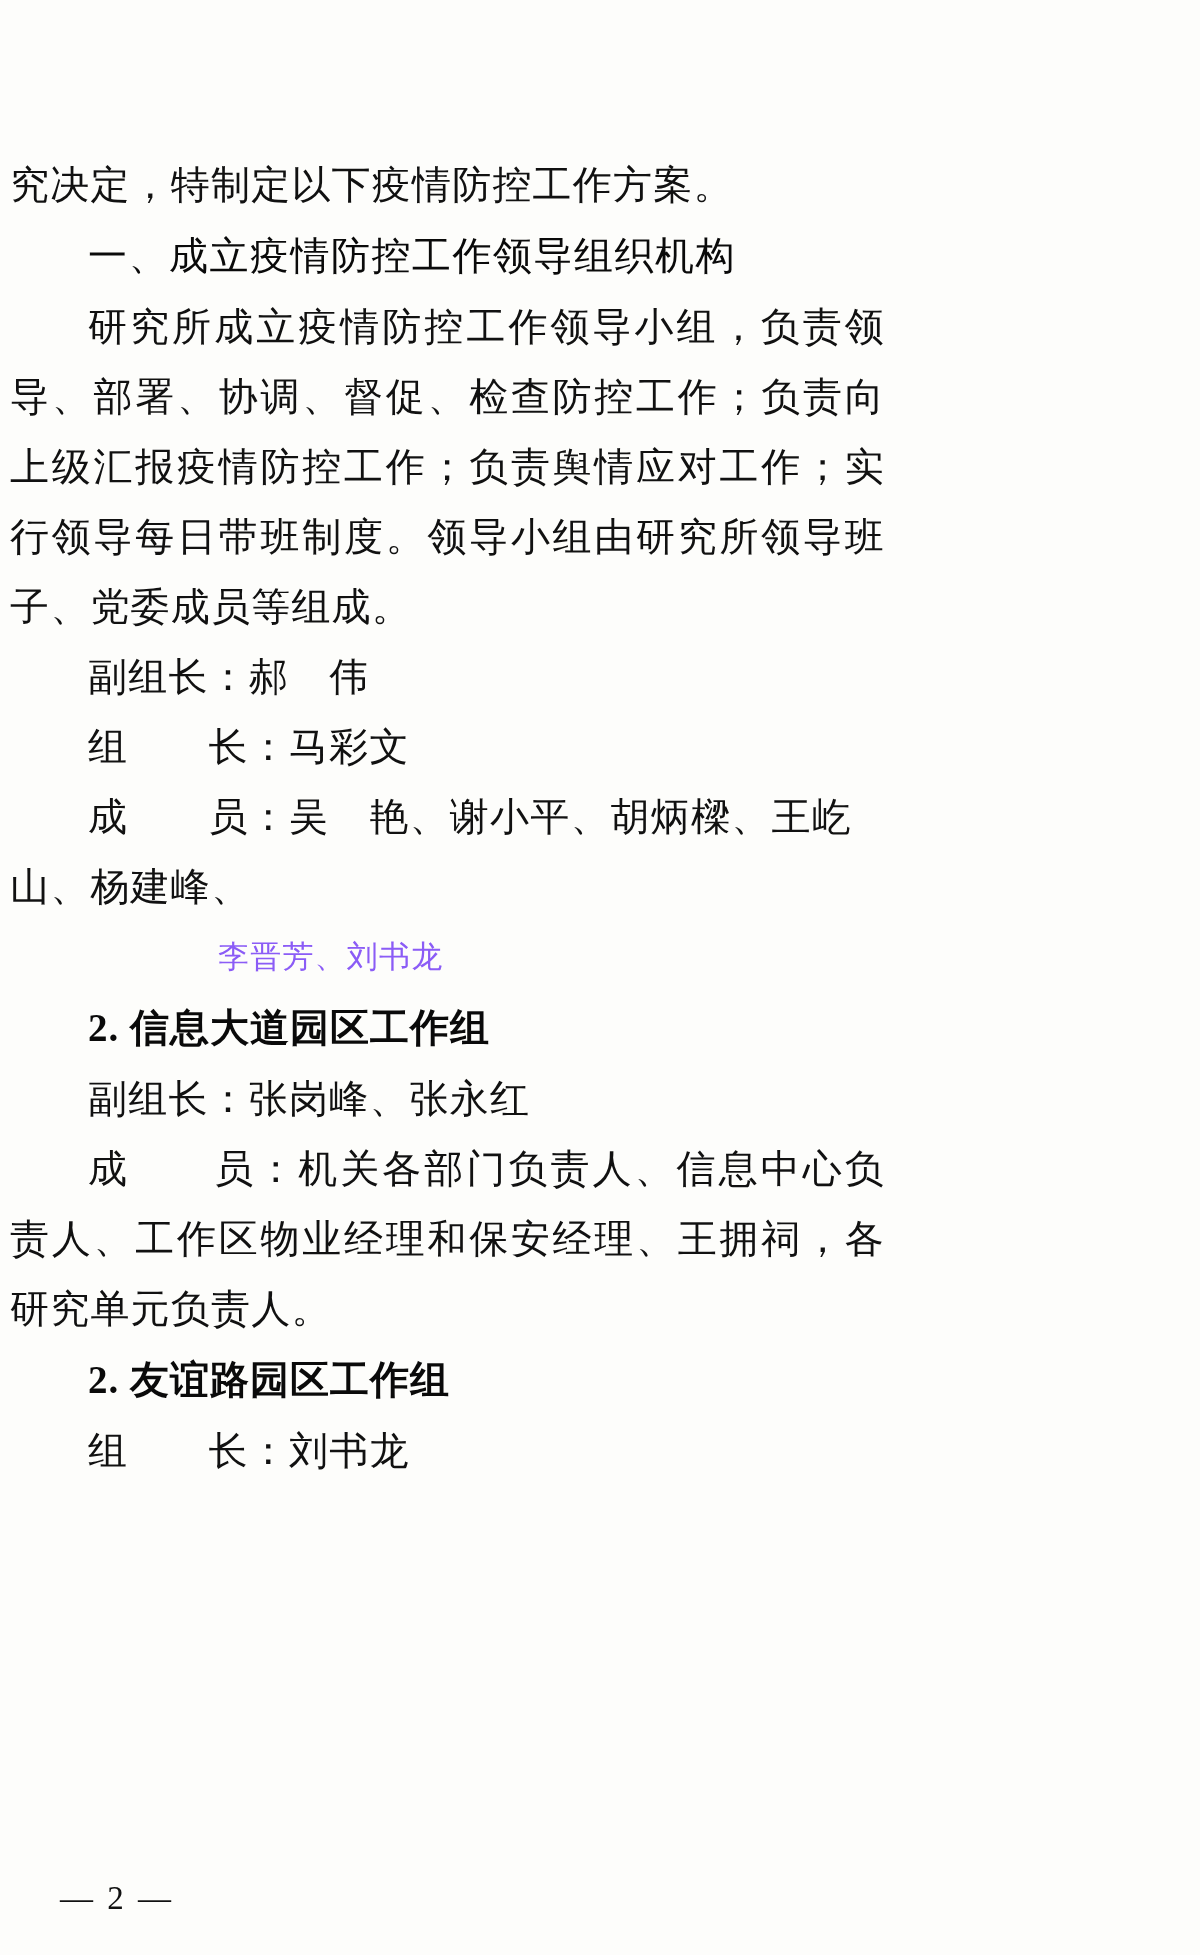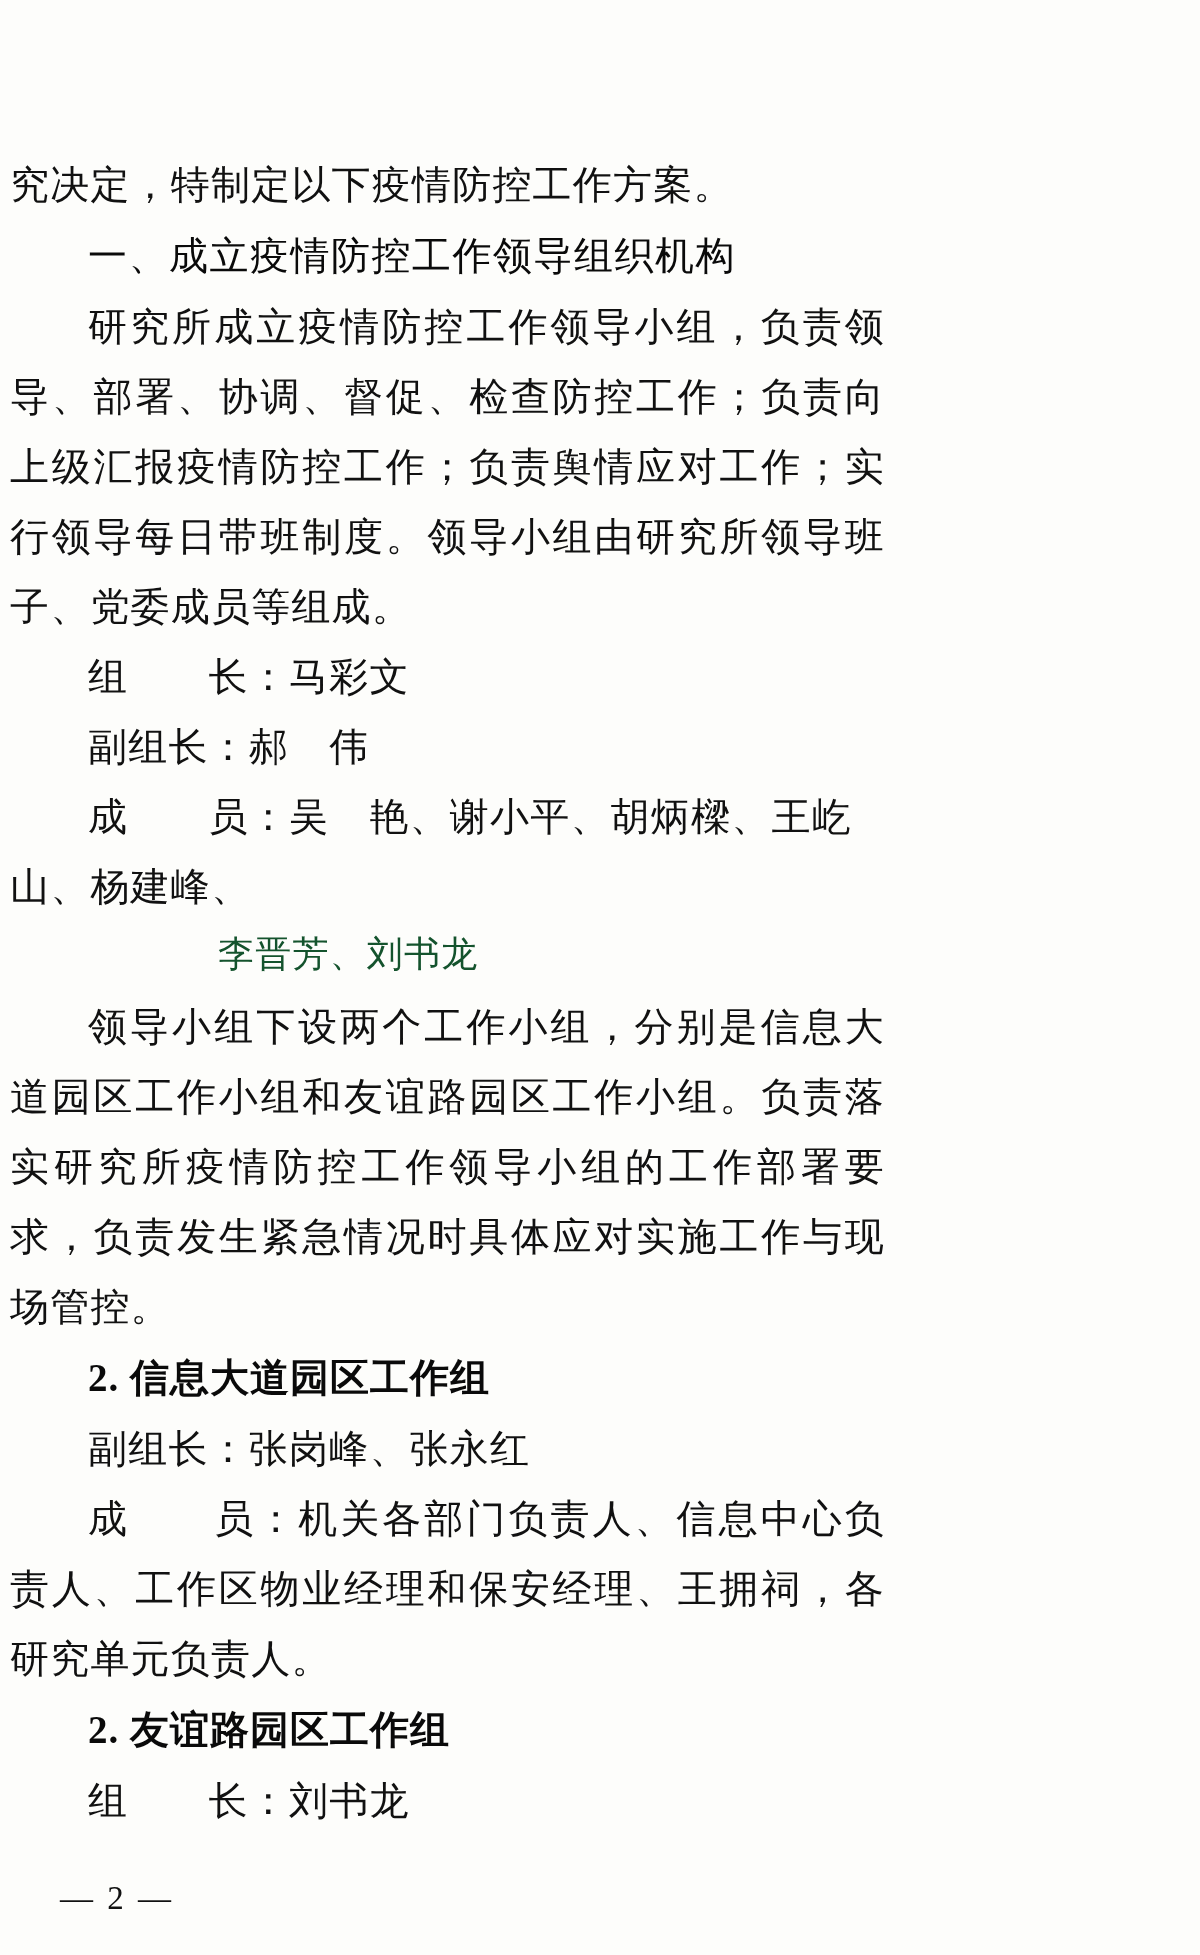--- a/index.html
+++ b/index.html
@@ -61,24 +61,24 @@
     font-family: "Liberation Serif", "DejaVu Serif", serif;
     font-size: 39px;
     line-height: 70px;
     color: #111111;
     letter-spacing: 1.2px;
     margin: 0;
     text-indent: 78px;
     white-space: pre-wrap;
   }
   .roster-cont {
-    font-family: Liberation Mono, monospace;
-    font-size: 36px;
+    font-family: Liberation Serif, serif;
+    font-size: 31px;
     line-height: 70px;
-    color: #14532d;
+    color: #8b5cf6;
     letter-spacing: 1.2px;
     margin: 0;
     text-indent: 208px;
     white-space: pre-wrap;
   }
   .footer {
     position: absolute;
     left: 0;
     bottom: 38px;
     width: 1200px;
@@ -99,26 +99,25 @@
 <div class="page">
 
   <div class="content">
 
     <p class="para">究决定，特制定以下疫情防控工作方案。</p>
 
     <h2 class="heading">一、成立疫情防控工作领导组织机构</h2>
 
     <p class="para indent">研究所成立疫情防控工作领导小组，负责领导、部署、协调、督促、检查防控工作；负责向上级汇报疫情防控工作；负责舆情应对工作；实行领导每日带班制度。领导小组由研究所领导班子、党委成员等组成。</p>
 
+    <p class="roster">副组长：郝　伟</p>
     <p class="roster">组　　长：马彩文</p>
-    <p class="roster">副组长：郝　伟</p>
     <p class="roster">成　　员：吴　艳、谢小平、胡炳樑、王屹山、杨建峰、</p>
     <p class="roster-cont">李晋芳、刘书龙</p>
 
-    <p class="para indent">领导小组下设两个工作小组，分别是信息大道园区工作小组和友谊路园区工作小组。负责落实研究所疫情防控工作领导小组的工作部署要求，负责发生紧急情况时具体应对实施工作与现场管控。</p>
 
     <h3 class="sub-heading">2. 信息大道园区工作组</h3>
 
     <p class="roster">副组长：张岗峰、张永红</p>
     <p class="para indent">成　　员：机关各部门负责人、信息中心负责人、工作区物业经理和保安经理、王拥祠，各研究单元负责人。</p>
 
 
     <h3 class="sub-heading">2. 友谊路园区工作组</h3>
 
     <p class="roster">组　　长：刘书龙</p>

